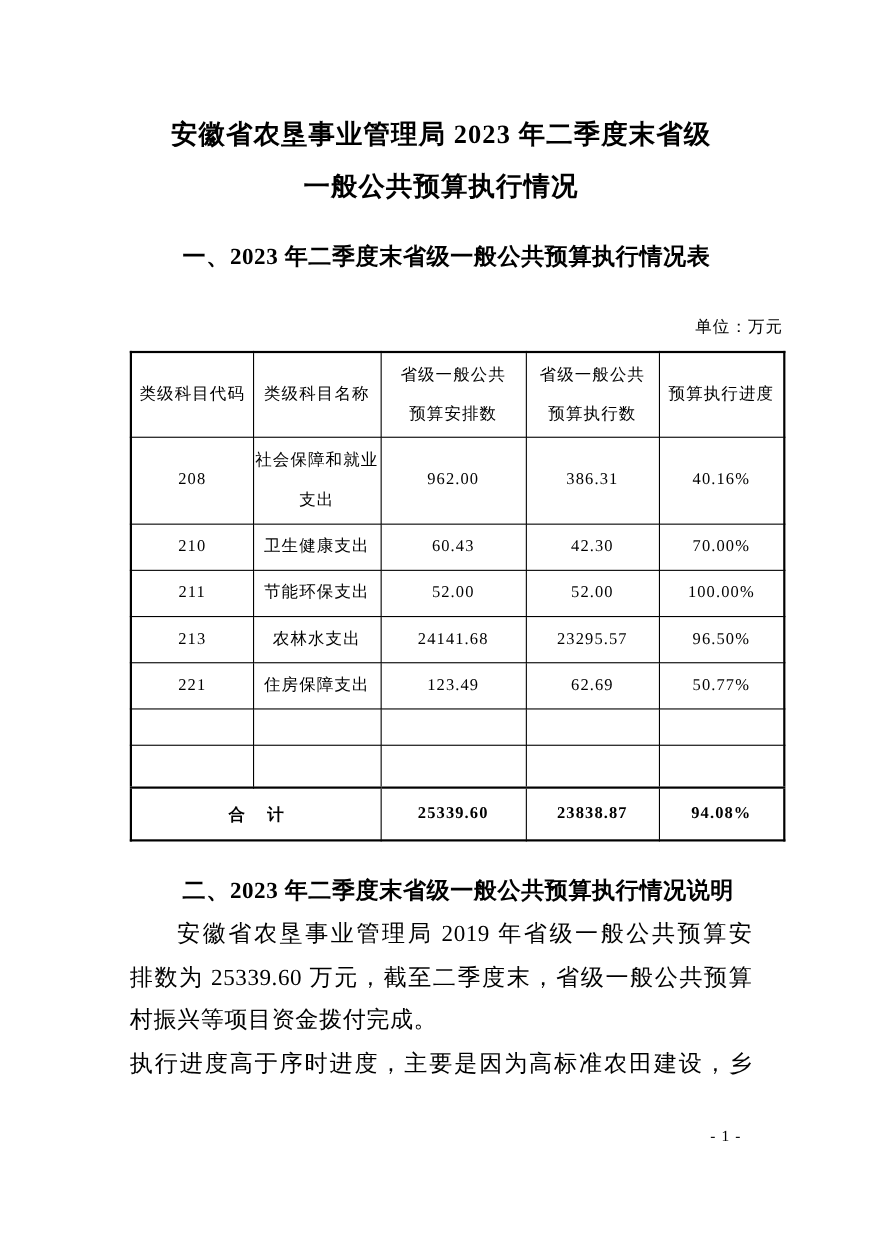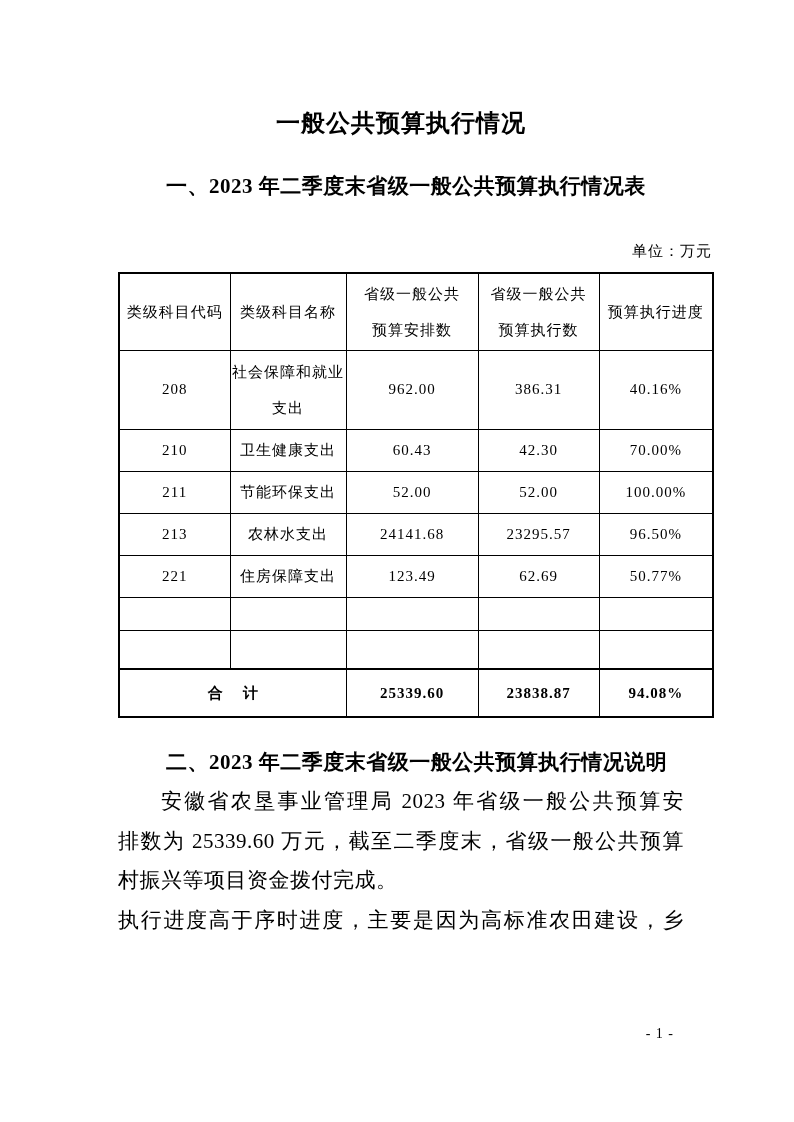--- a/index.html
+++ b/index.html
@@ -81,20 +81,21 @@
     font-size: 14px;
     letter-spacing: 1px;
   }
 </style>
 </head>
 <body>
 
 <div class="page">
 
   <div class="doc-title">
+    <div>安徽省农垦事业管理局 2023 年二季度末省级</div>
     <div>一般公共预算执行情况</div>
   </div>
 
   <div class="sec-heading">一、2023 年二季度末省级一般公共预算执行情况表</div>
 
   <div class="unit-note">单位：万元</div>
 
   <table class="budget">
     <colgroup>
       <col style="width:111px">
@@ -168,21 +169,21 @@
         <td>25339.60</td>
         <td>23838.87</td>
         <td>94.08%</td>
       </tr>
     </tbody>
   </table>
 
   <div class="sec-heading sec-heading-2">二、2023 年二季度末省级一般公共预算执行情况说明</div>
 
   <div class="para">
-    <div class="pline first">安徽省农垦事业管理局 2023 年省级一般公共预算安</div>
+    <div class="pline first">安徽省农垦事业管理局 2019 年省级一般公共预算安</div>
     <div class="pline">排数为 25339.60 万元，截至二季度末，省级一般公共预算</div>
     <div class="pline last">村振兴等项目资金拨付完成。</div>
     <div class="pline">执行进度高于序时进度，主要是因为高标准农田建设，乡</div>
   </div>
 
   <div class="page-number">- 1 -</div>
 
 </div>
 
 </body></html>

